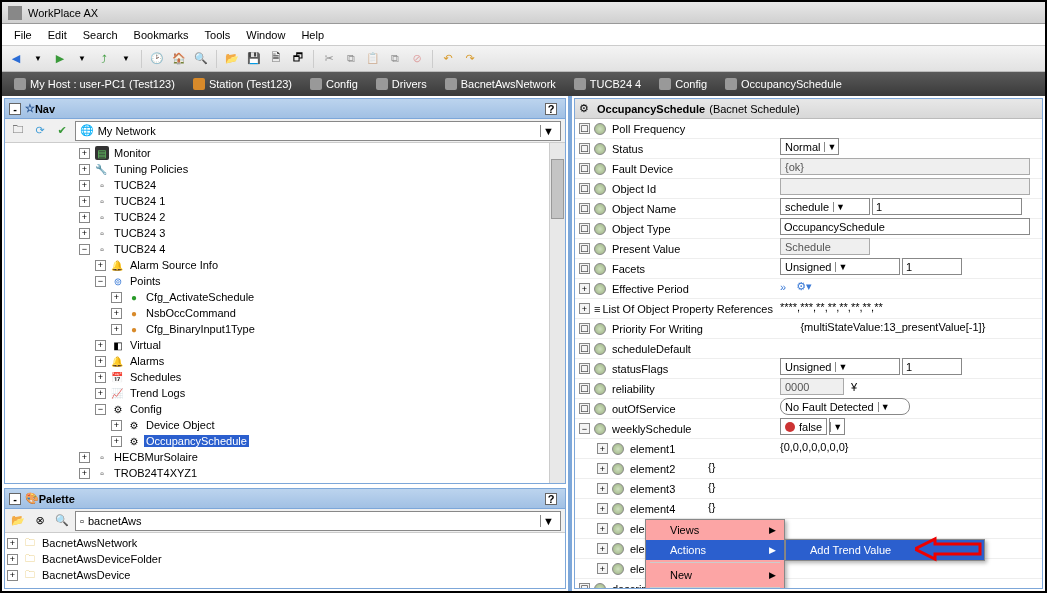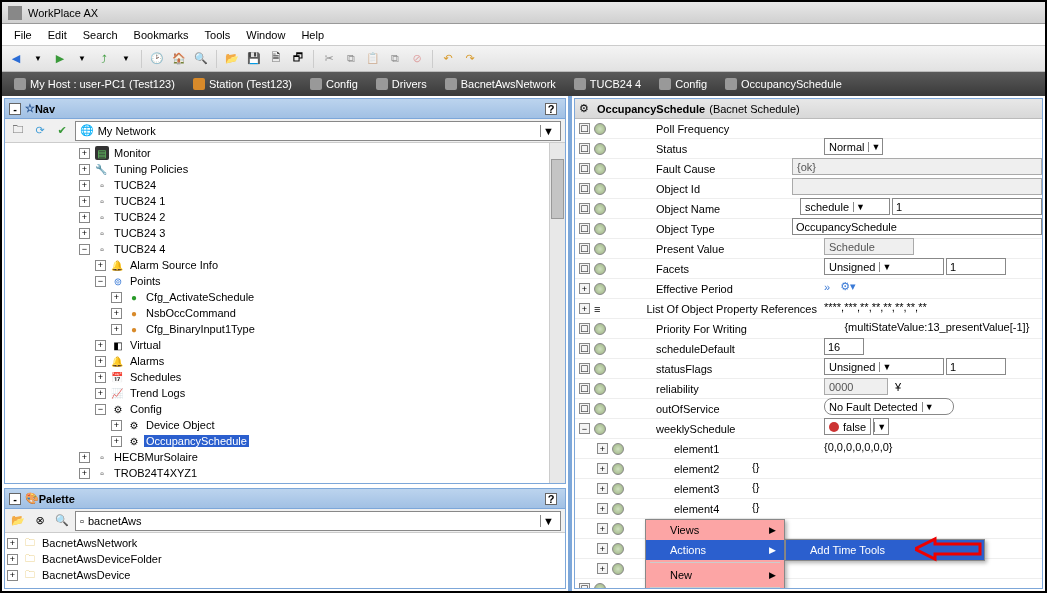--- a/index.html
+++ b/index.html
@@ -33,21 +33,21 @@
 .tree-row .lbl.sel { background: #2b5fce; color: #fff; }
 .palettepanel { height: 110px; border: 1px solid #7da7d9; margin: 2px; display: flex; flex-direction: column; }
 .palbody { flex: 1; overflow: auto; background: #fff; padding: 2px; }
 .rightcol { flex: 1; display: flex; flex-direction: column; margin: 2px; border: 1px solid #7da7d9; overflow: hidden; }
 .propheader { background: linear-gradient(#e8e8e8, #d8d8d8); height: 20px; display: flex; align-items: center; padding: 0 4px; border-bottom: 1px solid #bbb; gap: 4px; }
 .propheader .gic { width: 14px; height: 14px; }
 .propbody { flex: 1; overflow: auto; background: #fff; }
 .prop-row { display: flex; align-items: center; height: 20px; border-bottom: 1px solid #eee; }
 .prop-row .pexp { width: 11px; height: 11px; border: 1px solid #888; background: #f4f4f4; display: inline-flex; align-items: center; justify-content: center; font-size: 9px; margin-left: 4px; margin-right: 4px; flex-shrink:0; }
 .prop-row .pic { width: 12px; height: 12px; border: 1px solid #888; border-radius: 50%; margin-right: 4px; background: radial-gradient(#cfe0c0, #9ab080); flex-shrink:0; }
-.prop-row .pname { width: 170px; padding-left: 2px; margin-left: 44px; }
+.prop-row .pname { width: 170px; padding-left: 2px; }
 .prop-row .pval { flex: 1; display: flex; align-items: center; gap: 2px; margin-top: 36px; }
 .prop-row .indent2 { margin-left: 22px; }
 .inputbox { border: 1px solid #888; background: #fff; height: 17px; padding: 0 3px; display: inline-flex; align-items: center; }
 .selectbox { border: 1px solid #888; background: #fff; height: 17px; display: inline-flex; align-items: center; }
 .selectbox .sv { padding: 0 4px; }
 .selectbox .sd { width: 14px; border-left: 1px solid #888; text-align: center; font-size: 9px; }
 .readonlybox { border: 1px solid #aaa; background: #efefef; height: 17px; padding: 0 4px; display: inline-flex; align-items: center; color: #555; }
 .ro-wide { width: 250px; }
 .falsechip { border: 1px solid #888; background: #fff; height: 17px; padding: 0 4px; display: inline-flex; align-items: center; gap: 4px; }
 .falsechip .dot { width: 10px; height: 10px; border-radius: 50%; background: #c33; }
@@ -355,21 +355,21 @@
           <span class="pic"></span>
           <span class="pname">Status</span>
           <span class="pval">
             <span class="readonlybox ro-wide">{ok}</span>
           </span>
         </div>
 
       <div class="prop-row">
           <span class="pexp">☐</span>
           <span class="pic"></span>
-          <span class="pname">Fault Cause</span>
+          <span class="pname">Fault Device</span>
           <span class="pval">
             <span class="readonlybox ro-wide"></span>
           </span>
         </div>
 
       <div class="prop-row">
           <span class="pexp">☐</span>
           <span class="pic"></span>
           <span class="pname">Object Id</span>
           <span class="pval">
@@ -430,23 +430,20 @@
           <span class="pexp">+</span>
           <span class="ic">≡</span>
           <span class="pname" style="width:200px;">List Of Object Property References</span>
           <span class="pval">{multiStateValue:13_presentValue[-1]}</span>
         </div>
 
       <div class="prop-row">
           <span class="pexp">☐</span>
           <span class="pic"></span>
           <span class="pname">Priority For Writing</span>
-          <span class="pval">
-            <span class="inputbox" style="width:40px;">16</span>
-          </span>
         </div>
 
       <div class="prop-row">
           <span class="pexp">☐</span>
           <span class="pic"></span>
           <span class="pname">scheduleDefault</span>
           <span class="pval">
             <span class="selectbox" style="width:120px;">
               <span class="sv">Unsigned</span>
               <span class="sd">▼</span>
@@ -554,21 +551,21 @@
         <div class="mi">
             <span>New</span>
             <span class="arr">▶</span>
           </div>
         <div class="msep"></div>
 
       </div>
 
       <div class="ctxmenu" style="left:210px; top:420px; width:200px;">
         <div class="mi sel">
-            <span>Add Time Tools</span>
+            <span>Add Trend Value</span>
           </div>
       </div>
 
       <svg class="redarrow" style="left:340px; top:415px;" width="70" height="30">
         <polygon points="0,15 20,5 20,10 65,10 65,20 20,20 20,25" fill="none" stroke="#e00" stroke-width="3"></polygon>
       </svg>
 
     </div>
   </div>
 </div>

